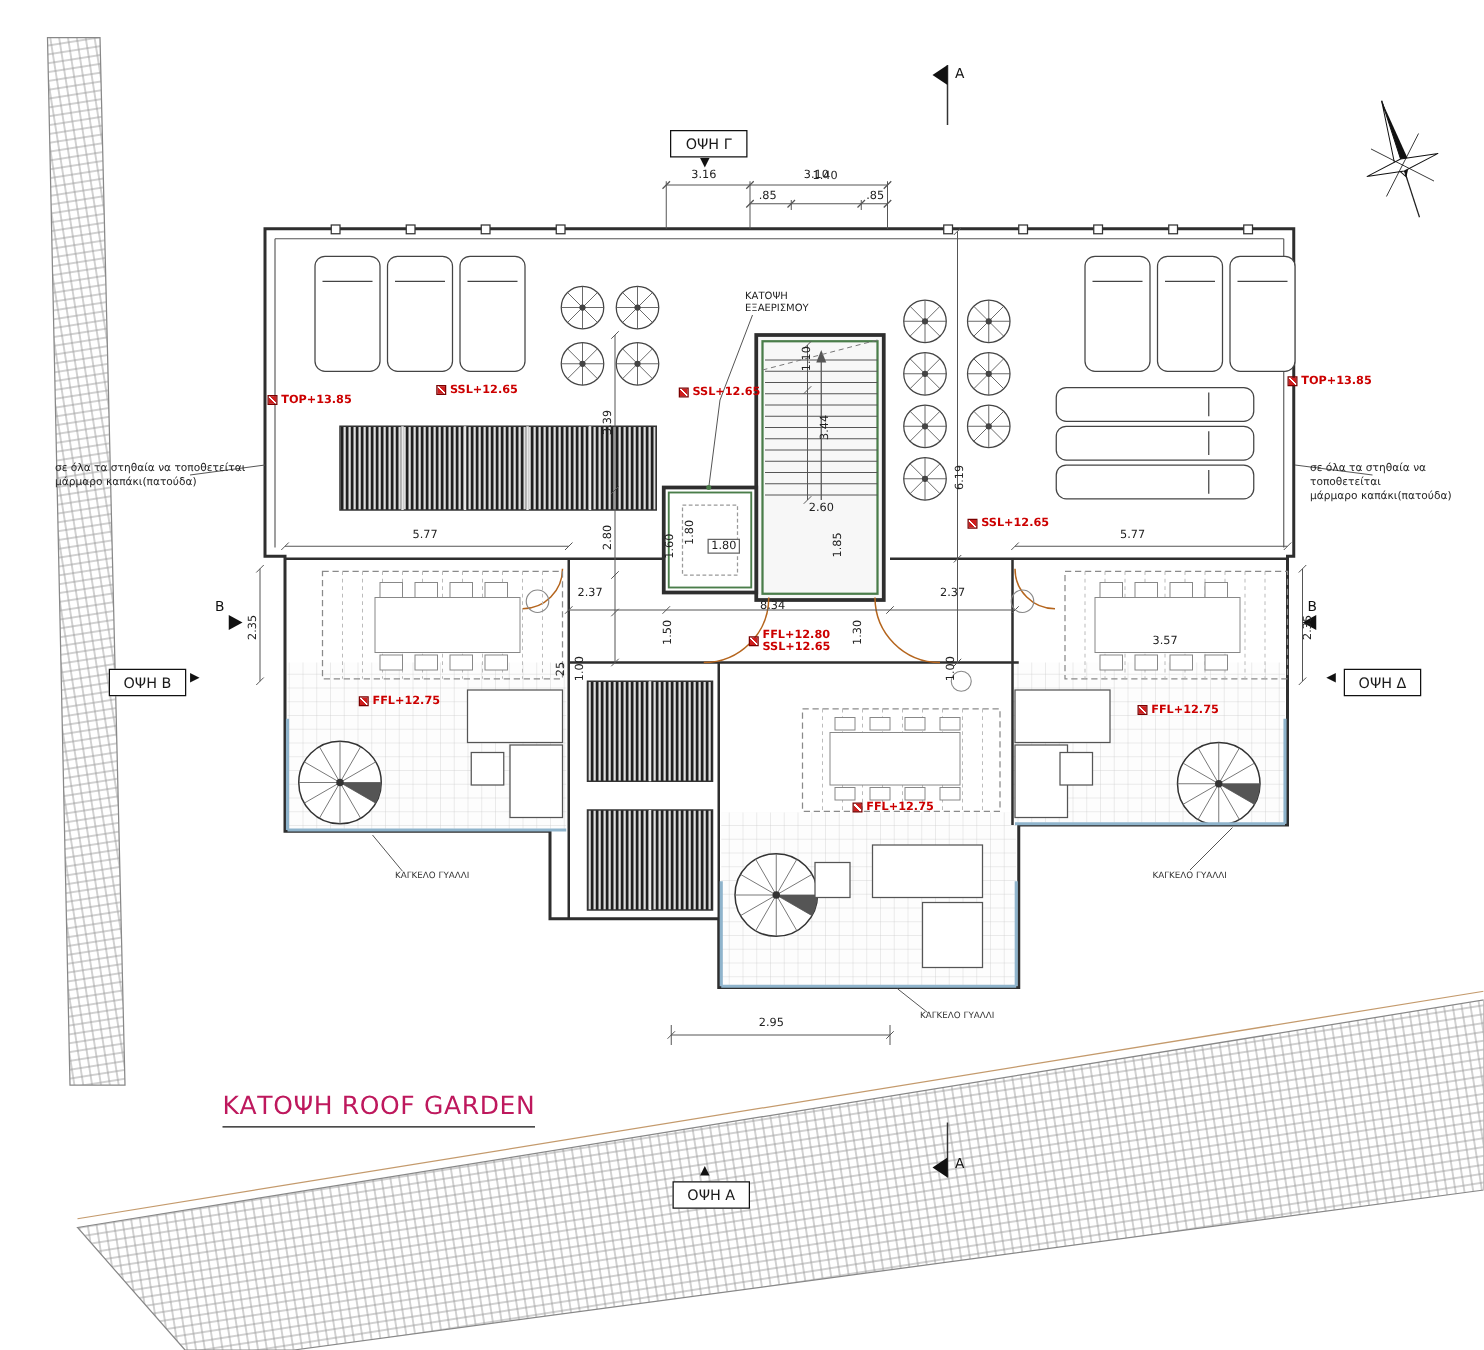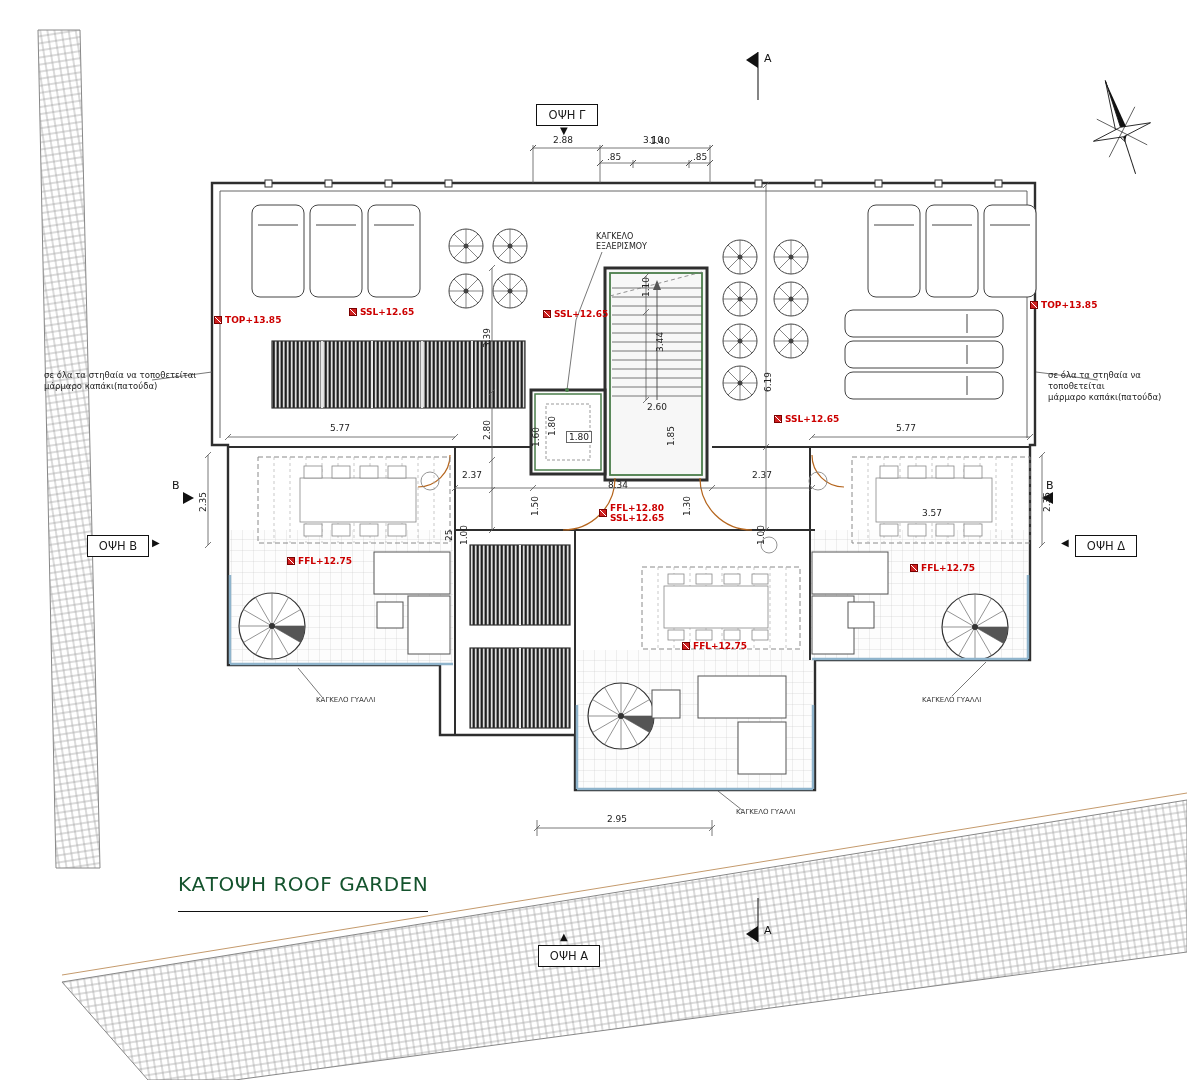--- a/index.html
+++ b/index.html
@@ -15,22 +15,22 @@
       background:linear-gradient(45deg,#cf1f1f 42%,#ffffff 42%,#ffffff 58%,#cf1f1f 58%)}
   .mklbl{font-size:9px;color:#cc0000;font-weight:bold}
   .mkcol{display:flex;flex-direction:column;line-height:1.15}
   .obox{position:absolute;width:60px;height:20px;border:1.6px solid #111;background:#fff;
         display:flex;align-items:center;justify-content:center;font-size:11.5px}
   .tri{position:absolute;font-size:10px;color:#111;line-height:1}
   .sec{position:absolute;font-size:11px;color:#111}
   .note{position:absolute;font-size:8.5px;line-height:1.3;color:#222}
   .anno{position:absolute;font-size:8px;line-height:1.25;color:#222}
   .small{position:absolute;font-size:7px;color:#333}
-  .title{position:absolute;font-size:20px;color:#14532d;border-bottom:1.3px solid #111;
-         padding-bottom:15px;letter-spacing:.5px}
+  .title{position:absolute;font-size:20px;color:#be185d;border-bottom:1.3px solid #111;
+         padding-bottom:5px;letter-spacing:.5px}
 </style>
 </head>
 <body>
 
 <div id="canvas">
 
 <svg width="1187" height="1080" viewBox="0 0 1187 1080">
   <defs>
     <pattern id="checker" width="14" height="14" patternUnits="userSpaceOnUse" patternTransform="rotate(-9)">
       <rect width="14" height="14" fill="#ffffff"></rect>
@@ -323,21 +323,21 @@
     </div>
 <div class="marker" style="left:910px;top:563px">
       <i class="mk"></i>
       <span class="mklbl">FFL+12.75</span>
     </div>
 <div class="marker" style="left:682px;top:641px">
       <i class="mk"></i>
       <span class="mklbl">FFL+12.75</span>
     </div>
 
-<span class="t dim" style="left:553px;top:135px">2.88</span>
+<span class="t dim" style="left:553px;top:135px">3.16</span>
 <span class="t dim" style="left:643px;top:135px">3.10</span>
 <span class="t dim" style="left:607px;top:152px">.85</span>
 <span class="t dim" style="left:650px;top:136px">1.40</span>
 <span class="t dim" style="left:693px;top:152px">.85</span>
 <span class="t dim" style="left:462px;top:470px">2.37</span>
 <span class="t dim" style="left:608px;top:480px">8.34</span>
 <span class="t dim" style="left:752px;top:470px">2.37</span>
 <span class="t dim" style="left:330px;top:423px">5.77</span>
 <span class="t dim" style="left:896px;top:423px">5.77</span>
 <span class="t dim" style="left:647px;top:402px">2.60</span>
@@ -364,21 +364,21 @@
 <div class="note" style="left:44px;top:370px;width:160px">
   <span>σε όλα τα στηθαία να τοποθετείται</span><br>
   <span>μάρμαρο καπάκι(πατούδα)</span>
 </div>
 <div class="note" style="left:1048px;top:370px;width:142px">
   <span>σε όλα τα στηθαία να τοποθετείται</span><br>
   <span>μάρμαρο καπάκι(πατούδα)</span>
 </div>
 
 <div class="anno" style="left:596px;top:232px">
-  <span>ΚΑΓΚΕΛΟ</span><br>
+  <span>ΚΑΤΟΨΗ</span><br>
   <span>ΕΞΑΕΡΙΣΜΟΥ</span>
 </div>
 
 <span class="small" style="left:316px;top:696px">ΚΑΓΚΕΛΟ ΓΥΑΛΛΙ</span>
 <span class="small" style="left:922px;top:696px">ΚΑΓΚΕΛΟ ΓΥΑΛΛΙ</span>
 <span class="small" style="left:736px;top:808px">ΚΑΓΚΕΛΟ ΓΥΑΛΛΙ</span>
 
 </div>
 
 </body></html>

